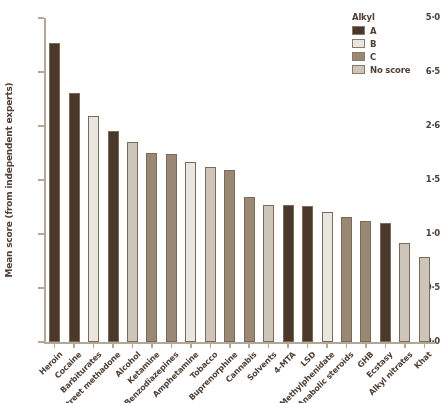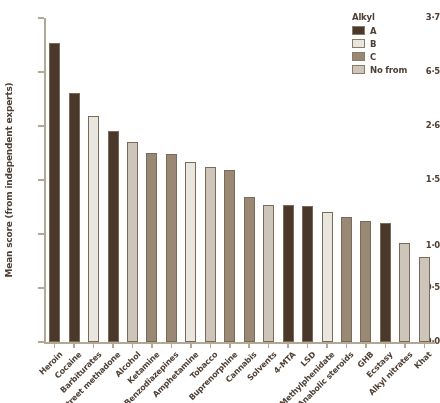--- a/index.html
+++ b/index.html
@@ -111,29 +111,29 @@
 <body>
 
 <div id="chart-root">
 
   <div class="y-axis-title">Mean score (from independent experts)</div>
 
   <div class="y-axis-line"></div>
 
   <div id="y-ticks">
       <div class="y-tick" style="top: 17.25px;"></div>
-      <div class="y-tick-label" style="top: 12px;">3·7</div>
+      <div class="y-tick-label" style="top: 12px;">5·0</div>
       <div class="y-tick" style="top: 71.25px;"></div>
       <div class="y-tick-label" style="top: 66px;">6·5</div>
       <div class="y-tick" style="top: 125.25px;"></div>
       <div class="y-tick-label" style="top: 120px;">2·6</div>
       <div class="y-tick" style="top: 179.25px;"></div>
       <div class="y-tick-label" style="top: 174px; text-align: right;">1·5</div>
       <div class="y-tick" style="top: 233.25px;"></div>
-      <div class="y-tick-label" style="top: 240px;">1·0</div>
+      <div class="y-tick-label" style="top: 228px;">1·0</div>
       <div class="y-tick" style="top: 287.25px;"></div>
       <div class="y-tick-label" style="top: 282px;">0·5</div>
       <div class="y-tick" style="top: 341.25px;"></div>
       <div class="y-tick-label" style="top: 336px;">0·0</div>
     </div>
 
   <div class="x-axis-line"></div>
 
   <div id="plot-area">
       <div class="bar" title="Heroin: 2.77" style="left: 49.225px; top: 42.84px; width: 11px; height: 299.16px; background: rgb(74, 57, 43);"></div>
@@ -248,18 +248,18 @@
         <div class="legend-row">
           <div class="legend-swatch" style="background: rgb(233, 230, 224);"></div>
           <div class="legend-label">B</div>
         </div>
         <div class="legend-row">
           <div class="legend-swatch" style="background: rgb(153, 136, 115);"></div>
           <div class="legend-label">C</div>
         </div>
         <div class="legend-row">
           <div class="legend-swatch" style="background: rgb(206, 197, 186);"></div>
-          <div class="legend-label">No from</div>
+          <div class="legend-label">No score</div>
         </div>
       </div>
   </div>
 
 </div>
 
 </body></html>

